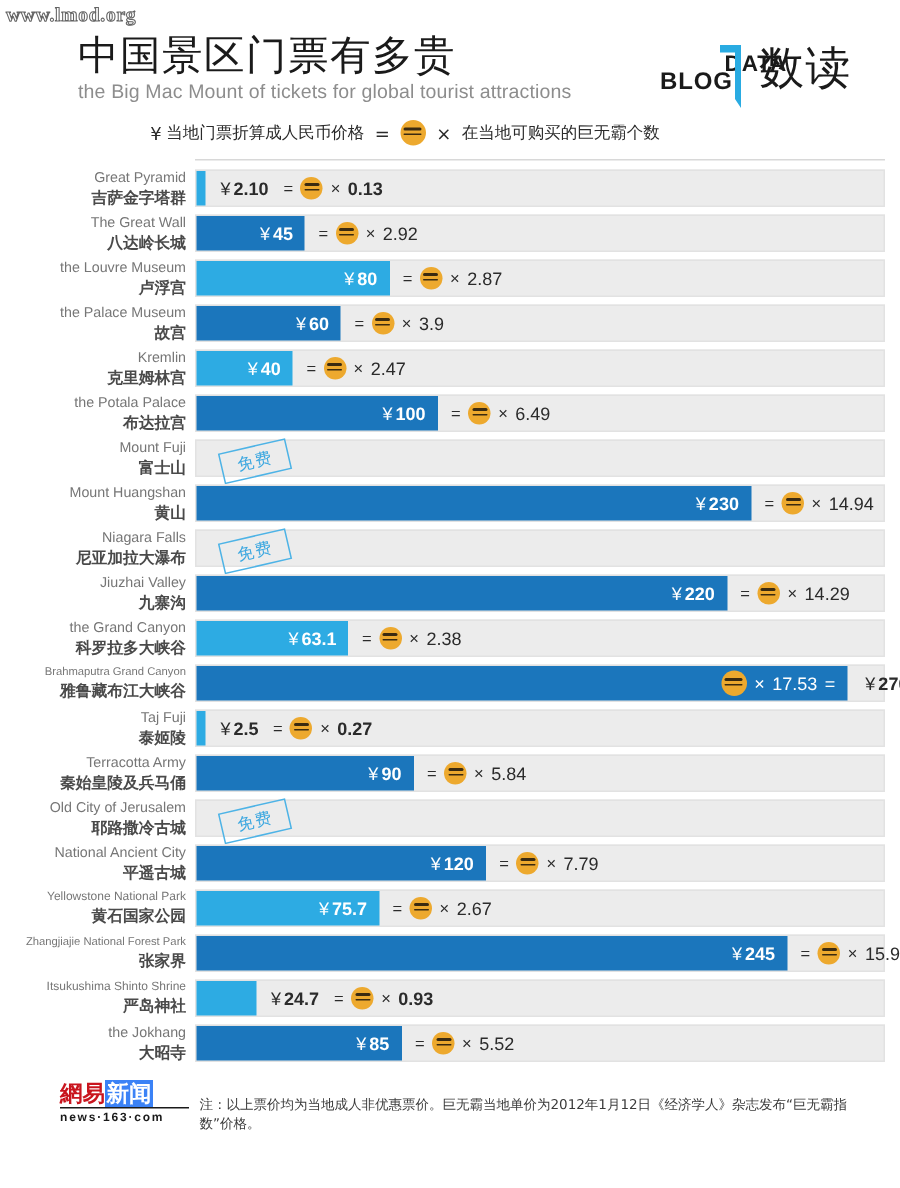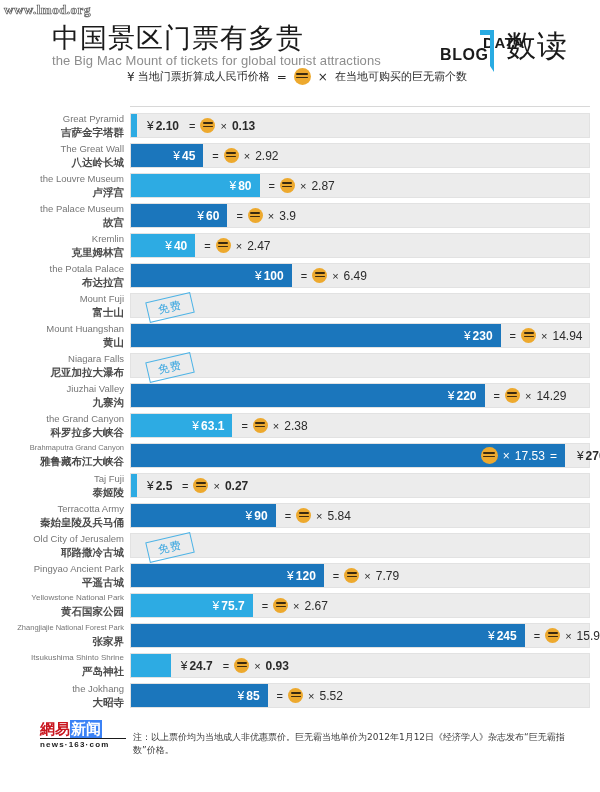--- a/index.html
+++ b/index.html
@@ -46,26 +46,25 @@
   }
   .brand-bracket{position:absolute;left:48px;top:0px;}
   .brand-zh{
     position:absolute;left:74px;top:0px;
     font-family:"DejaVu Sans","Liberation Sans",sans-serif;
     font-size:30px;line-height:44px;color:#1a1a1a;letter-spacing:1px;
   }
 
   
   .legend{
-    position:absolute;left:0;top:68px;width:540px;
+    position:absolute;left:0;top:80px;width:540px;
     text-align:center;
     font-family:"DejaVu Sans","Liberation Sans",sans-serif;
     font-size:11px;color:#2a2a2a;
     white-space:nowrap;
-    margin-left:27px;
   }
   .legend span{vertical-align:middle;}
   .legend .yen{font-size:12px;color:#2a2a2a;margin-right:3px;}
   .legend .op{margin:0 7px;font-size:12px;}
   .rule{
     position:absolute;left:130px;top:106px;width:460px;height:1px;
     background:#d8d8d8;
   }
 
   
@@ -499,21 +498,21 @@
       <div class="labels">
         <span class="lab-en">Old City of Jerusalem</span>
         <span class="lab-zh">耶路撒冷古城</span>
       </div>
       <div class="track">
         <div class="stamp">免费</div>
       </div>
     </div>
     <div class="row">
       <div class="labels">
-        <span class="lab-en">Pingyao Ancient Park</span>
+        <span class="lab-en">National Ancient City</span>
         <span class="lab-zh">平遥古城</span>
       </div>
       <div class="track">
         <div class="bar" style="width: 192.842px;">
           <div class="bar-val">
             <span class="yen">¥</span>
             <span>120</span>
           </div>
         </div>
         <div class="expr" style="left: 201.842px;">

